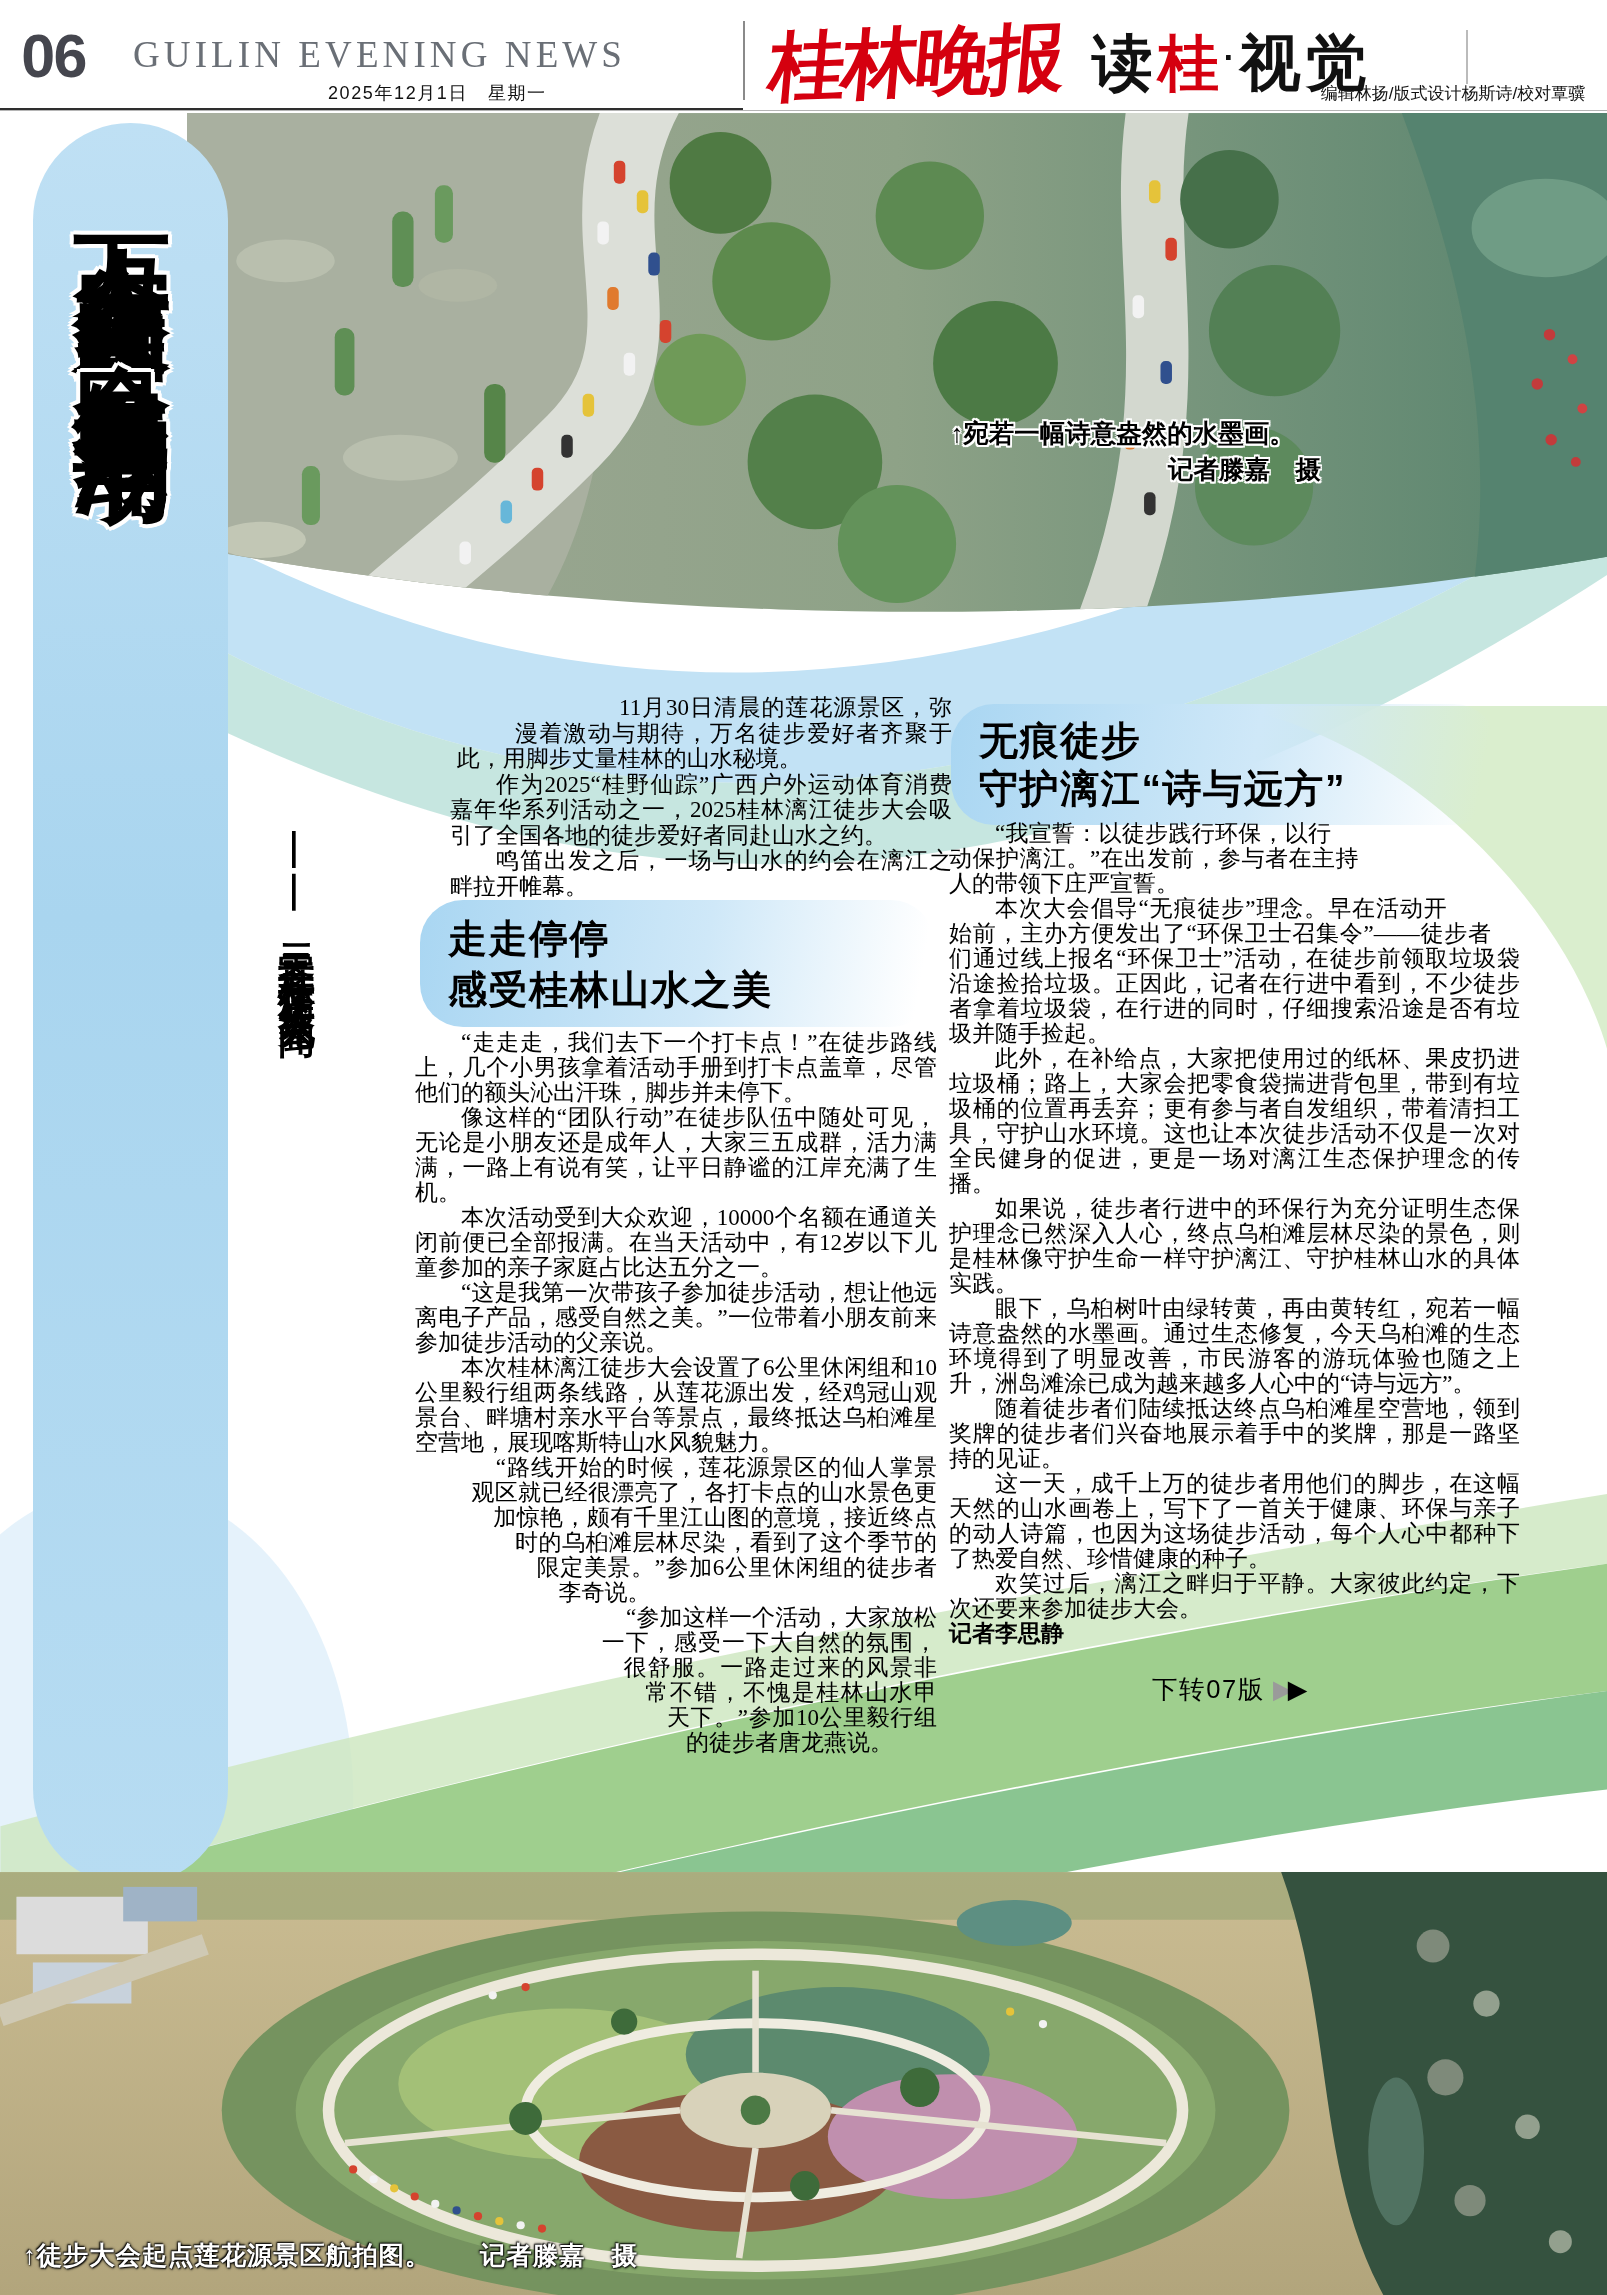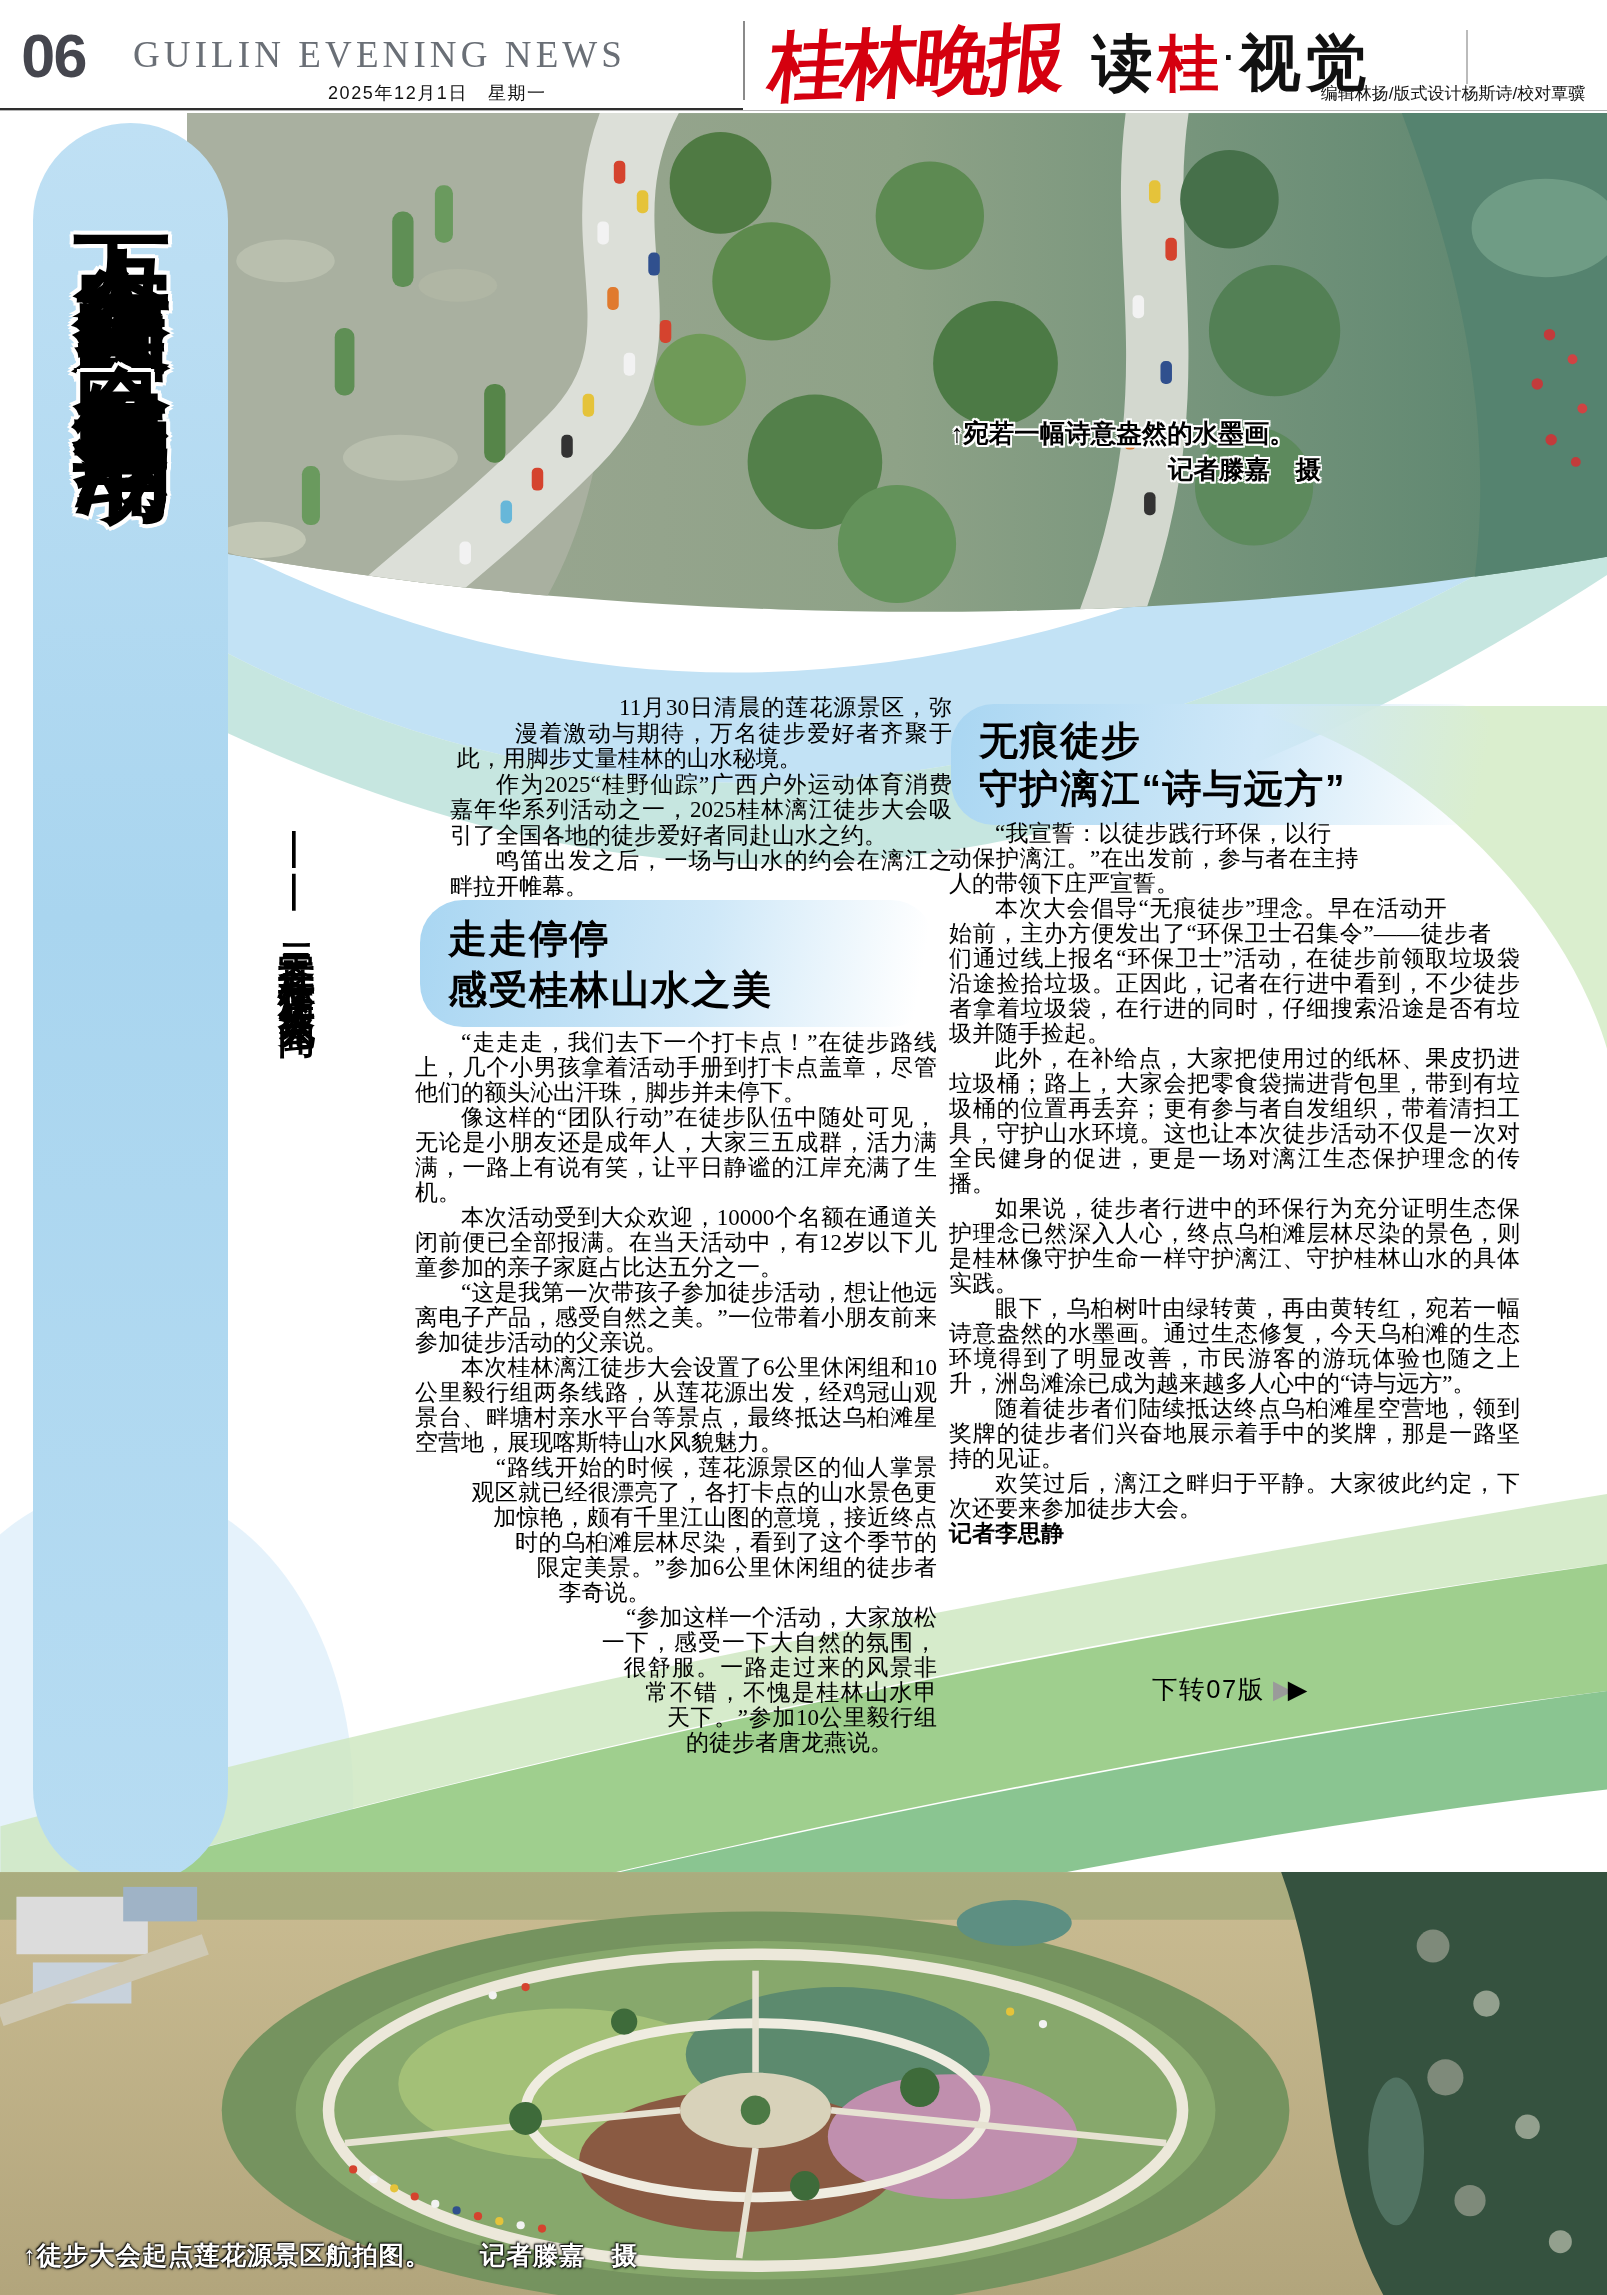--- a/index.html
+++ b/index.html
@@ -211,20 +211,21 @@
     <span>守护漓江“诗与远方”</span>
   </div>
   <div class="colbody col-right">
     <div class="rcurve"></div>
     <p>“我宣誓：以徒步践行环保，以行动保护漓江。”在出发前，参与者在主持人的带领下庄严宣誓。</p>
     <p>本次大会倡导“无痕徒步”理念。早在活动开始前，主办方便发出了“环保卫士召集令”——徒步者们通过线上报名“环保卫士”活动，在徒步前领取垃圾袋沿途捡拾垃圾。正因此，记者在行进中看到，不少徒步者拿着垃圾袋，在行进的同时，仔细搜索沿途是否有垃圾并随手捡起。</p>
     <p>此外，在补给点，大家把使用过的纸杯、果皮扔进垃圾桶；路上，大家会把零食袋揣进背包里，带到有垃圾桶的位置再丢弃；更有参与者自发组织，带着清扫工具，守护山水环境。这也让本次徒步活动不仅是一次对全民健身的促进，更是一场对漓江生态保护理念的传播。</p>
     <p>如果说，徒步者行进中的环保行为充分证明生态保护理念已然深入人心，终点乌桕滩层林尽染的景色，则是桂林像守护生命一样守护漓江、守护桂林山水的具体实践。</p>
     <p>眼下，乌桕树叶由绿转黄，再由黄转红，宛若一幅诗意盎然的水墨画。通过生态修复，今天乌桕滩的生态环境得到了明显改善，市民游客的游玩体验也随之上升，洲岛滩涂已成为越来越多人心中的“诗与远方”。</p>
     <p>随着徒步者们陆续抵达终点乌桕滩星空营地，领到奖牌的徒步者们兴奋地展示着手中的奖牌，那是一路坚持的见证。</p>
+    <p>这一天，成千上万的徒步者用他们的脚步，在这幅天然的山水画卷上，写下了一首关于健康、环保与亲子的动人诗篇，也因为这场徒步活动，每个人心中都种下了热爱自然、珍惜健康的种子。</p>
     <p>欢笑过后，漓江之畔归于平静。大家彼此约定，下次还要来参加徒步大会。</p>
     <p class="byline">记者李思静</p>
   </div>
 
   <div class="continuation">
     <span>下转07版</span><span class="tri-light">▶</span><span class="tri-dark">▶</span>
   </div>
 
   <div class="bottom-photo">
     <svg width="1608" height="424" viewBox="0 0 1958 516">

